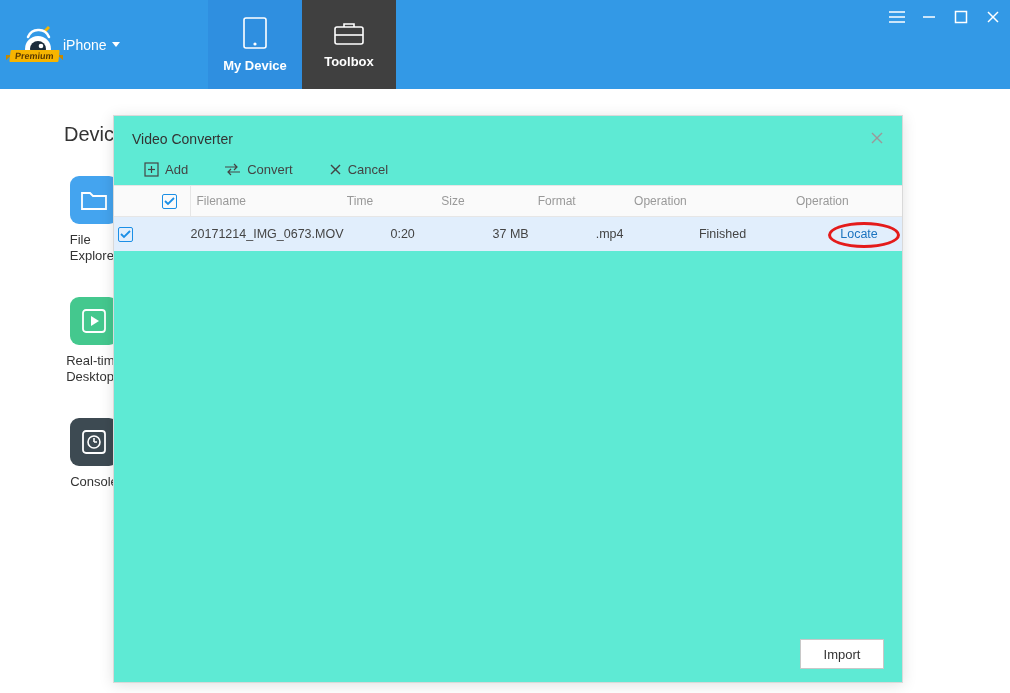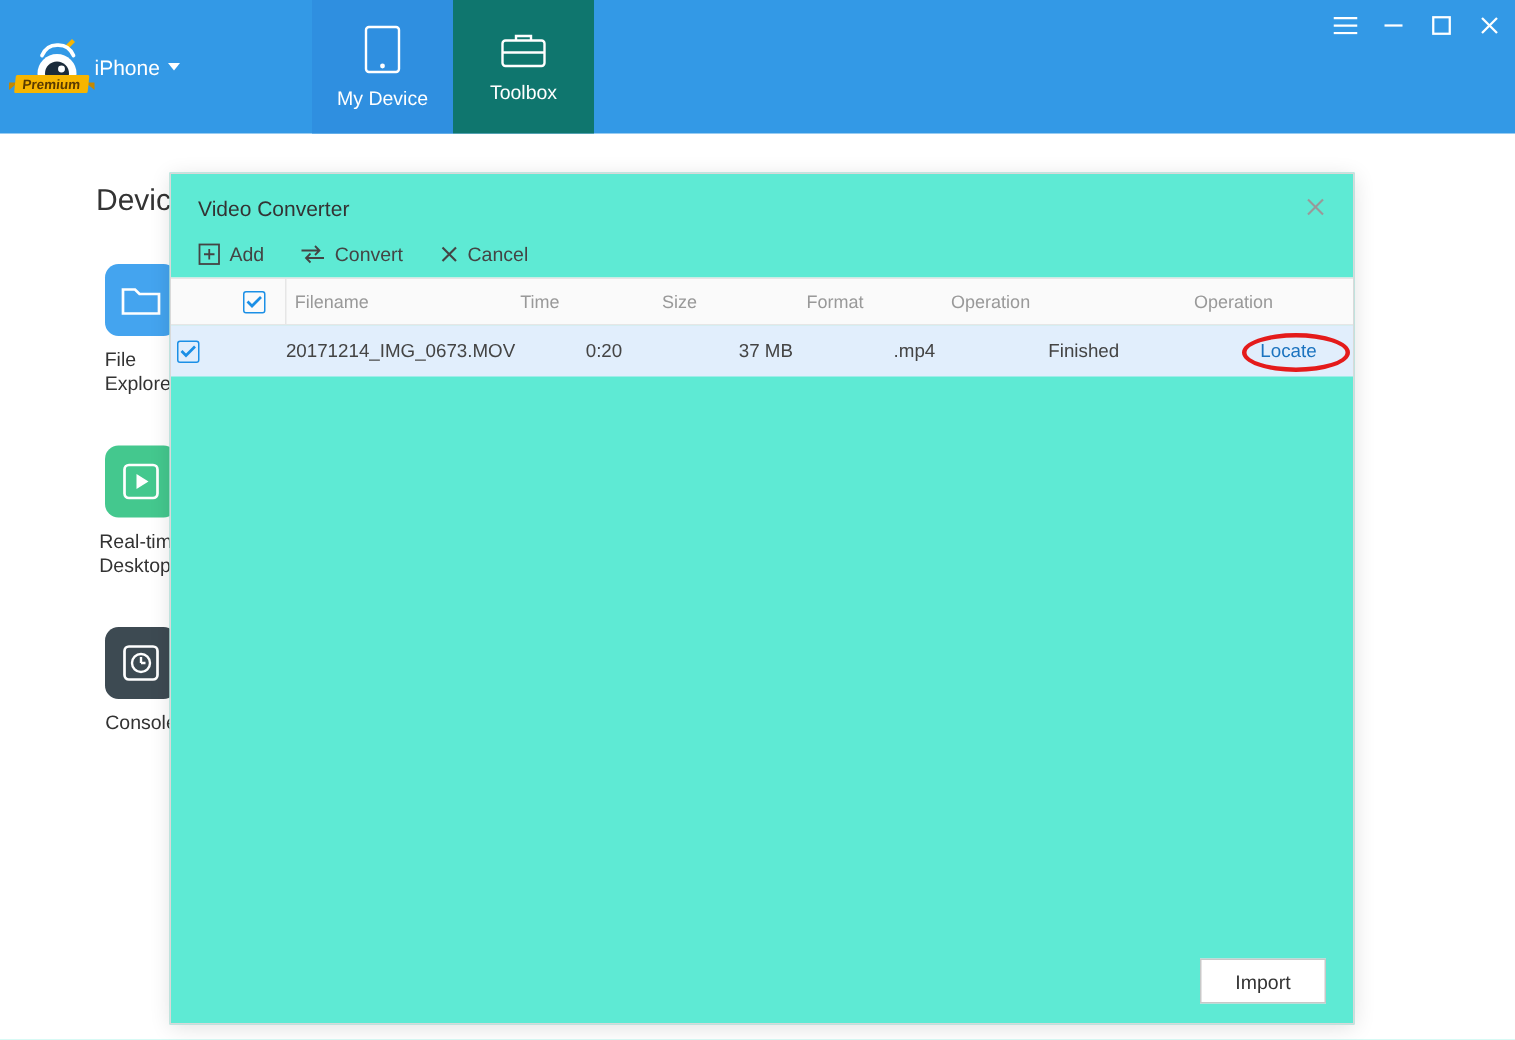--- a/index.html
+++ b/index.html
@@ -52,33 +52,33 @@
   .premium-tail-l, .premium-tail-r {
     position: absolute;
     top: 55px;
     width: 0; height: 0;
     border-top: 5px solid #c48800;
     z-index: 1;
   }
   .premium-tail-l { left: 6px; border-right: 6px solid transparent; }
   .premium-tail-r { left: 57px; border-left: 6px solid transparent; }
 
-  .tabs-zone { display: flex; margin-left: 78px; }
+  .tabs-zone { display: flex; margin-left: 78px; font-weight: bold; }
   .top-tab {
     width: 94px;
     display: flex;
     flex-direction: column;
     align-items: center;
     justify-content: center;
     font-size: 13px;
     cursor: pointer;
     color: #fff;
   }
   .top-tab.my-device { background: #2f8fe0; }
-  .top-tab.toolbox  { background: #0f766e; text-align: center; }
+  .top-tab.toolbox  { background: #404040; text-align: center; }
   .top-tab svg { margin-bottom: 8px; }
 
   .window-controls {
     position: absolute;
     top: 8px;
     right: 8px;
     display: flex;
     gap: 14px;
     align-items: center;
   }
@@ -150,20 +150,21 @@
     gap: 24px;
     padding: 0 18px 8px 18px;
     font-size: 13px;
     color: #444;
   }
   .tbtn {
     display: inline-flex;
     align-items: center;
     gap: 6px;
     cursor: pointer;
+    margin-left: 12px;
   }
   .tbtn svg { stroke: #444; }
 
   .dlg-table-head {
     display: flex;
     align-items: center;
     height: 32px;
     border-top: 1px solid #e6e6e6;
     border-bottom: 1px solid #e6e6e6;
     background: #fafafa;

